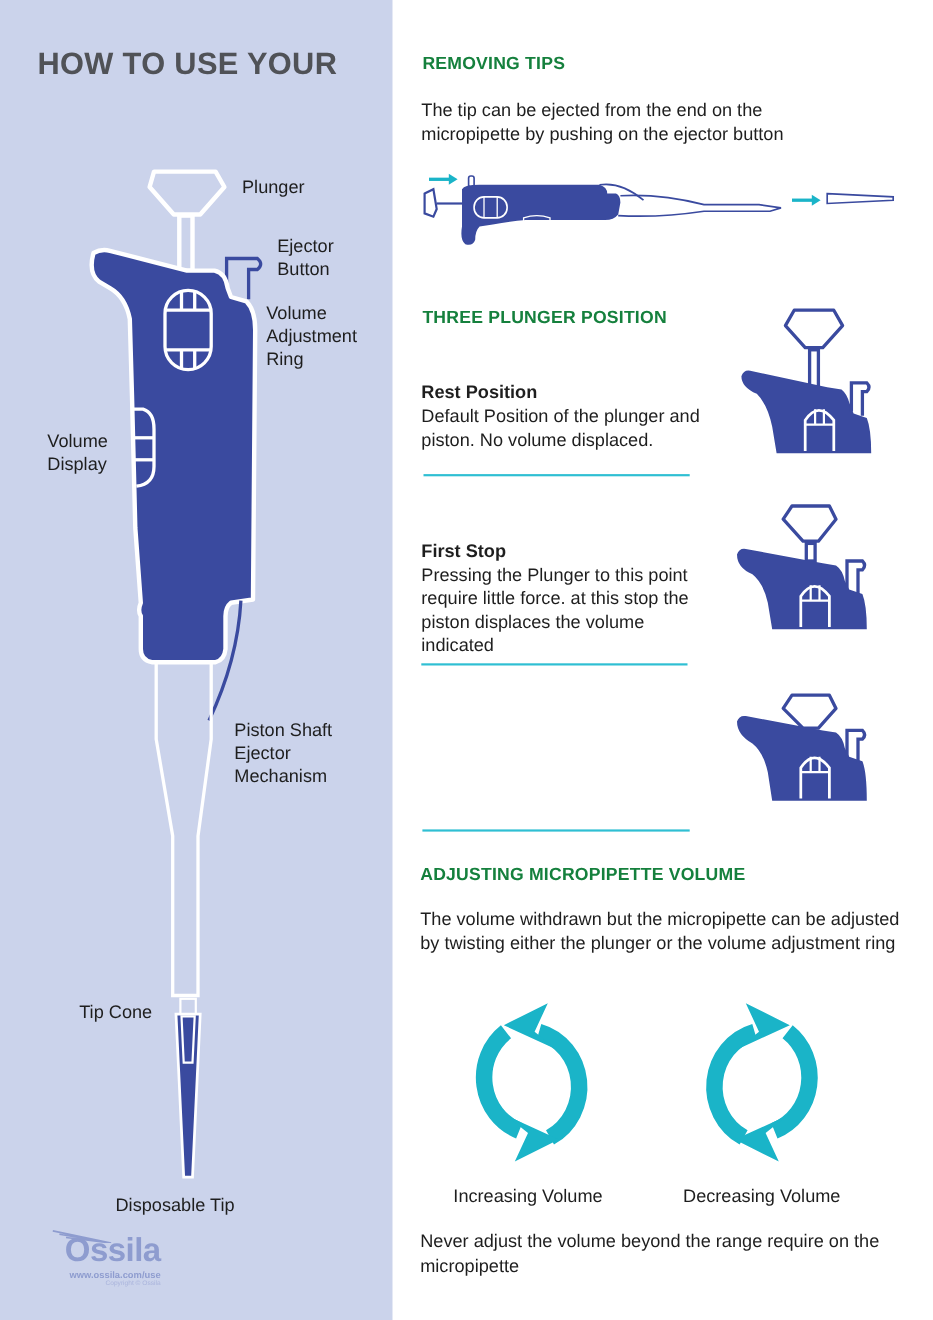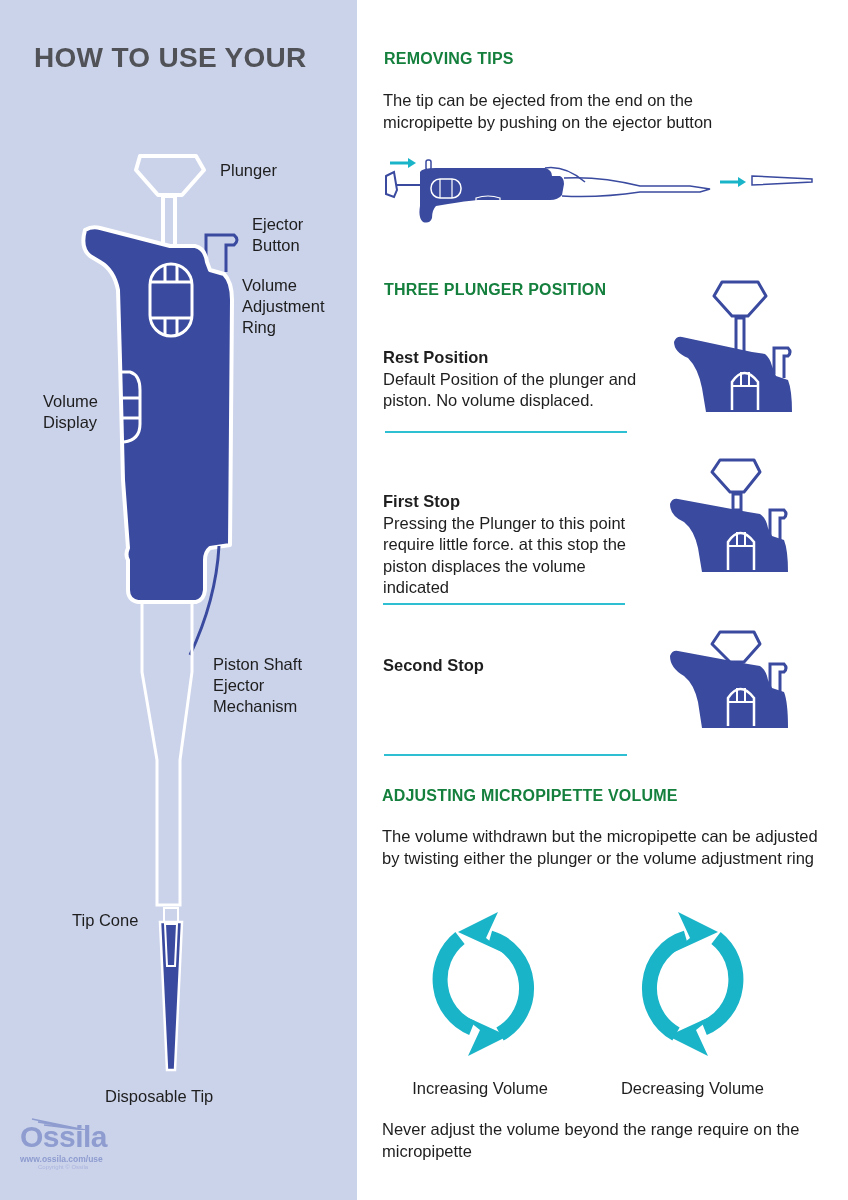--- a/index.html
+++ b/index.html
@@ -7,21 +7,21 @@
   .left-panel { position:absolute; left:0; top:0; width:357px; height:1200px; background:#cbd3eb; }
   .right-panel { position:absolute; left:357px; top:0; width:491px; height:1200px; background:#ffffff; }
   .title { position:absolute; left:34px; top:38px; font-family:"Liberation Sans", sans-serif; font-weight:700; font-size:28px; line-height:40px; color:#505257; letter-spacing:0.3px; margin:0; }
   .lbl { position:absolute; font-family:"Liberation Sans", sans-serif; font-size:16.5px; line-height:21px; color:#1e1e1e; white-space:pre-line; }
   .abs { position:absolute; }
   .h2 { position:absolute; font-family:"Liberation Sans", sans-serif; font-weight:700; font-size:16px; color:#15803d; letter-spacing:0.2px; margin:0; }
   .p { position:absolute; font-family:Liberation Sans, sans-serif; font-size:16.5px; line-height:21.5px; color:#1e1e1e; margin:0; }
   .sub { font-weight:700; display:block;margin-top:27px; }
   .divider { position:absolute; height:2px; background:#2fbfd3; }
   .center { text-align:center; }
-  .logo-wrap { position:absolute; left:20px; top:1122px; width:110px; }
+  .logo-wrap { position:absolute; left:36px; top:1122px; width:110px;text-align:right; }
   .logo-text { font-family:"Liberation Sans", sans-serif; font-weight:700; font-size:30px; color:#8e9ccf; line-height:30px; letter-spacing:-0.5px; }
   .logo-url { font-family:Liberation Sans, sans-serif; font-weight:700; font-size:8.5px; color:#8e9ccf; margin-top:2px; }
   .logo-copy { font-family:"Liberation Sans", sans-serif; font-size:6px; color:#aab4dc; margin-left:18px; }
 </style>
 </head>
 <body>
 
 <div class="left-panel">
   <h1 class="title">
     <span>HOW TO USE YOUR</span><br>
@@ -126,21 +126,20 @@
 </p>
 <div class="divider" style="left:385px;top:431px;width:242px"></div>
 
 <p class="p" style="left:383px;top:464px;width:260px">
   <span class="sub">First Stop</span>
   <span>Pressing the Plunger to this point require little force. at this stop the piston displaces the volume indicated</span>
 </p>
 <div class="divider" style="left:383px;top:603px;width:242px"></div>
 
 <p class="p" style="left:383px;top:628px;width:260px">
-  <span class="sub">Second Stop</span>
 </p>
 <div class="divider" style="left:384px;top:754px;width:243px"></div>
 
 <svg class="abs" style="left:670px;top:278px" width="130" height="135" viewBox="0 0 130 135">
   <polygon points="52,4 88,4 96,18 78,38 62,38 44,18" fill="none" stroke="#3a4a9f" stroke-width="3" stroke-linejoin="round"></polygon>
   <rect x="66" y="40" width="8" height="36" fill="none" stroke="#3a4a9f" stroke-width="3"></rect>
   <path d="M4,64 Q6,58 12,59 L82,74 L95,76 Q100,80 102,88 L106,98 L118,102 Q122,112 122,134 L36,134 L32,110 Q28,90 18,80 Q4,74 4,64 Z" fill="#3a4a9f"></path>
   <path d="M104,96 L104,70 L118,70 Q122,74 118,78 L114,78 L114,100" fill="none" stroke="#3a4a9f" stroke-width="3"></path>
   <path d="M62,132 L62,104 Q74,86 88,104 L88,132" fill="none" stroke="#ffffff" stroke-width="2.5"></path>
   <line x1="62" y1="108" x2="88" y2="108" stroke="#ffffff" stroke-width="2"></line>

